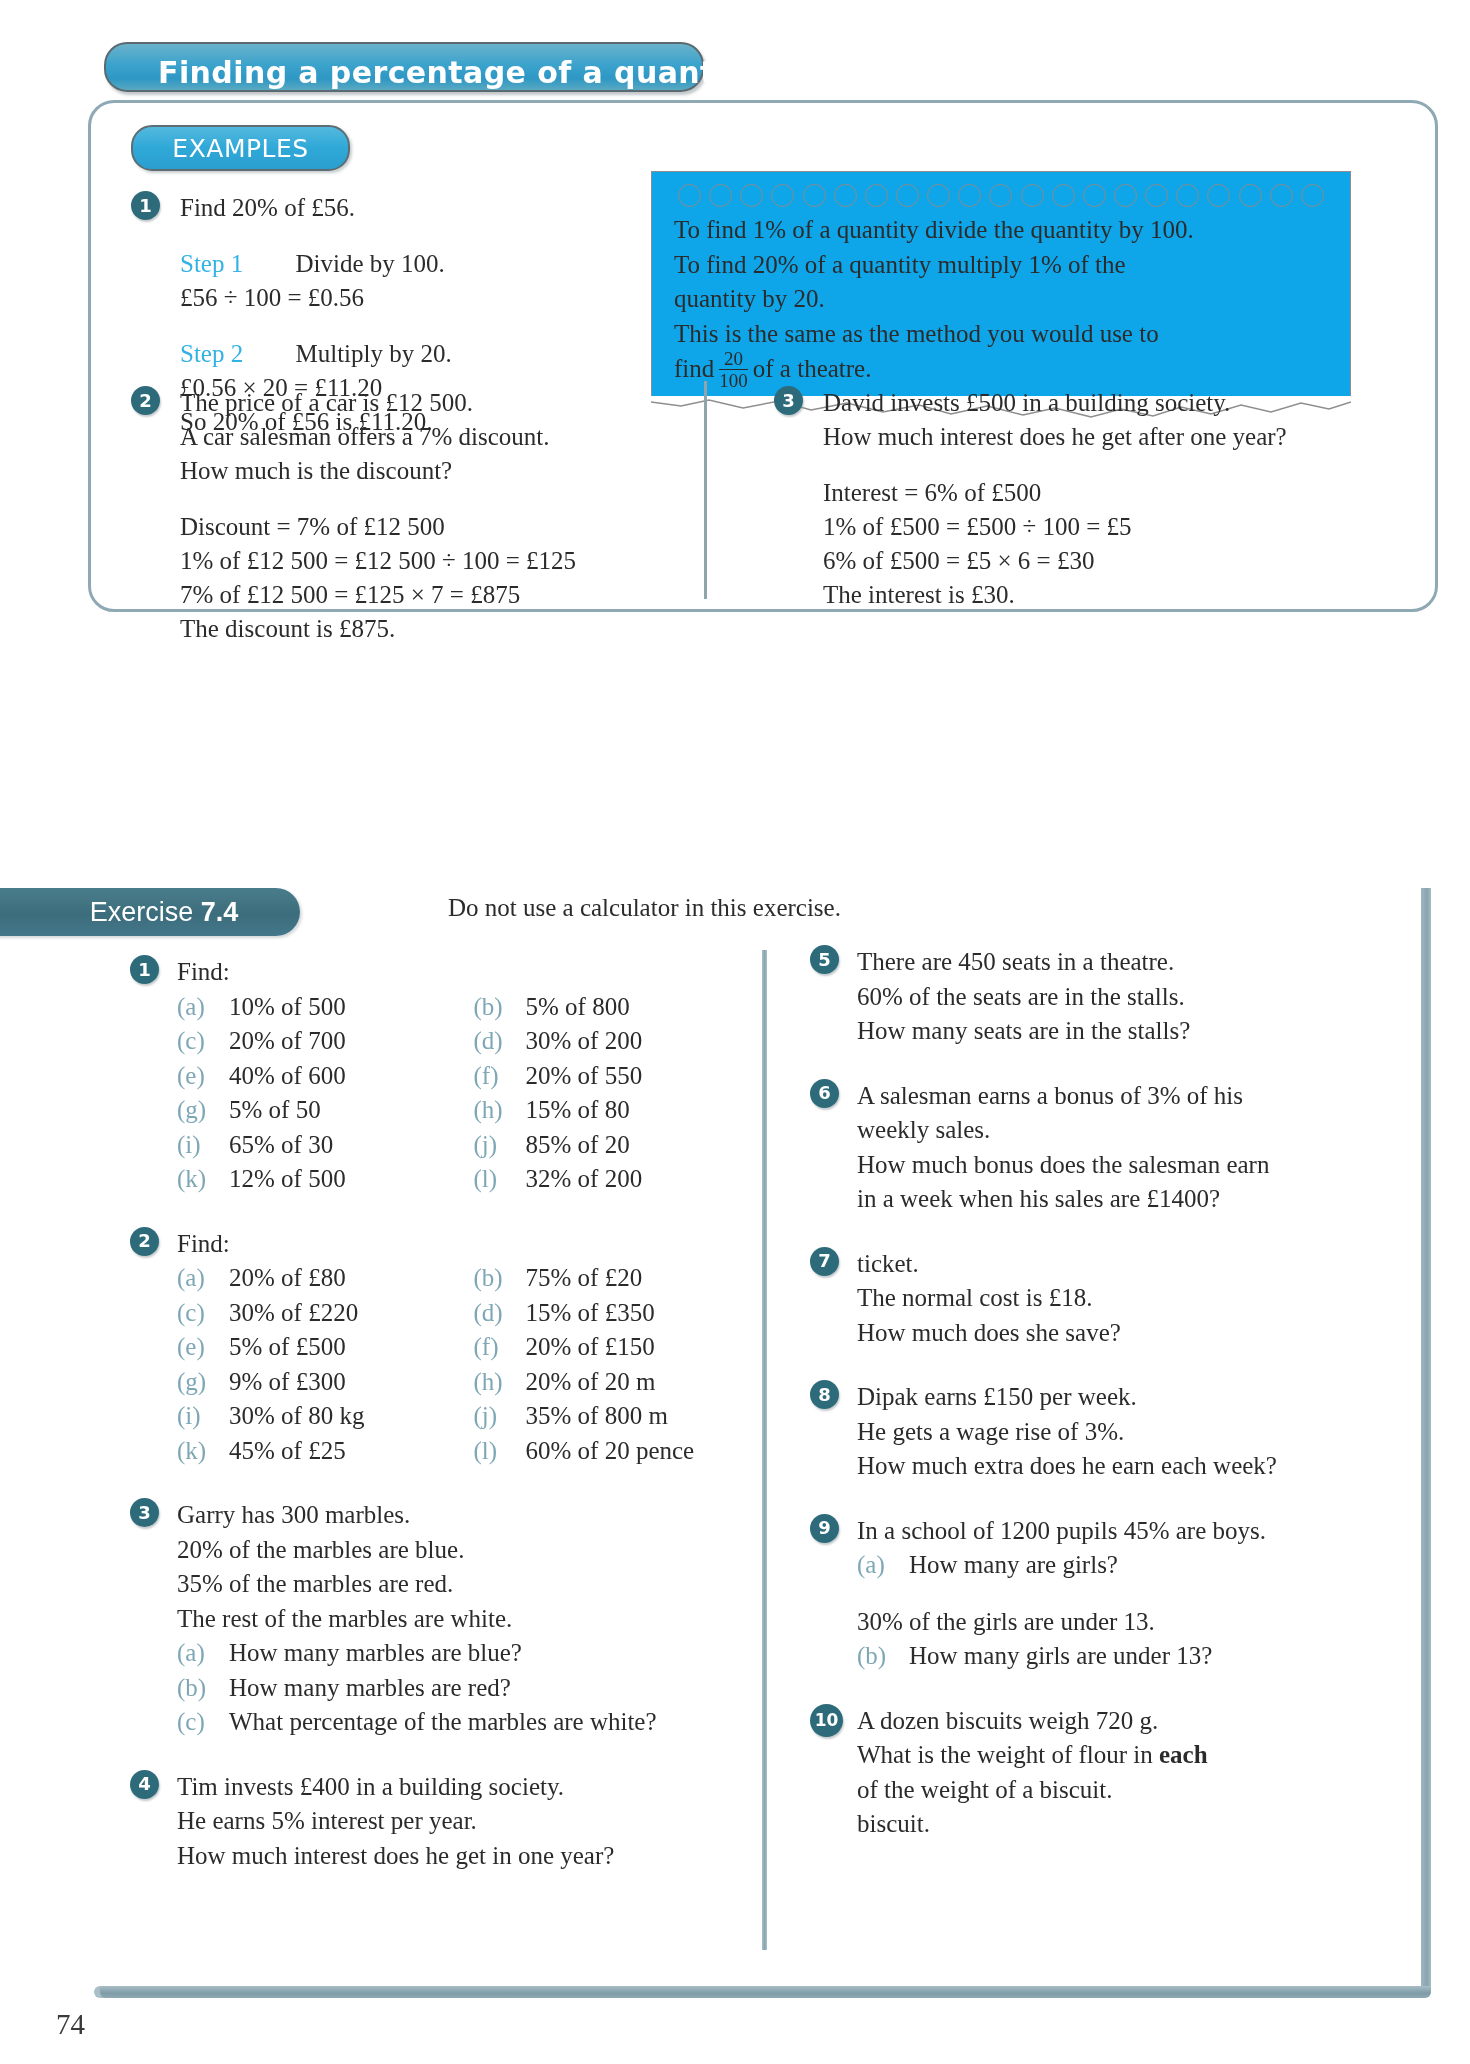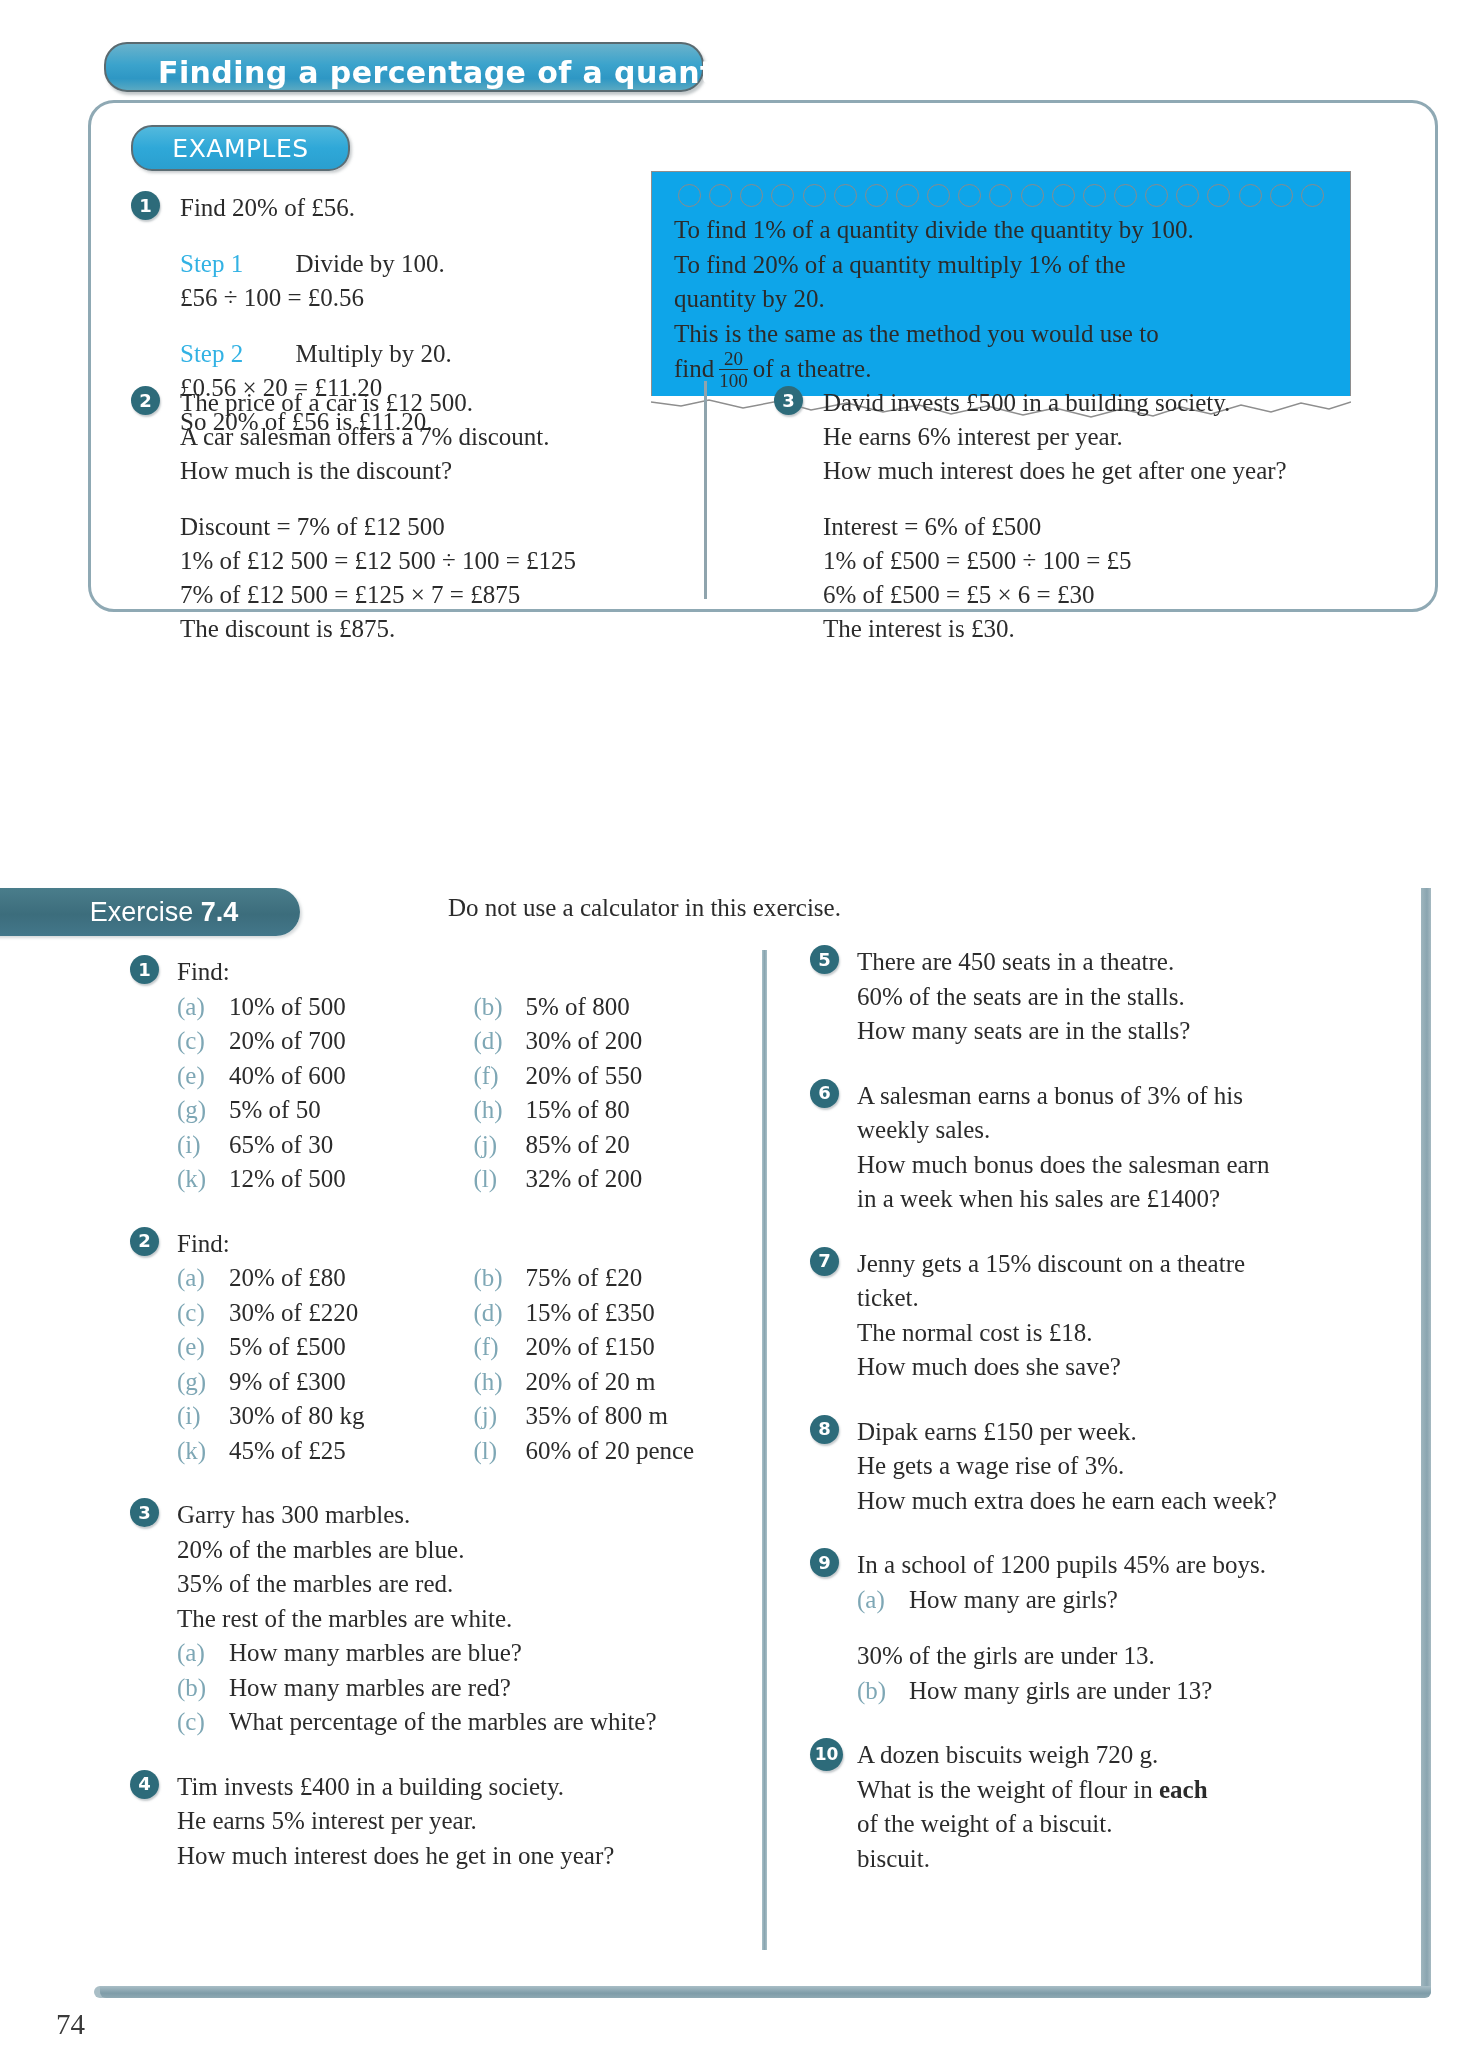--- a/index.html
+++ b/index.html
@@ -342,21 +342,20 @@
         <div>Discount = 7% of £12 500</div>
         <div>1% of £12 500 = £12 500 ÷ 100 = £125</div>
         <div>7% of £12 500 = £125 × 7 = £875</div>
         <div>The discount is £875.</div>
       </div>
     </div>
     <div class="ex-col" style="margin-left:70px">
       <span class="num-badge">3</span>
       <div class="body">
         <div>David invests £500 in a building society.</div>
-        <div>He earns 6% interest per year.</div>
         <div>How much interest does he get after one year?</div>
         <div class="blank-line"></div>
         <div>Interest = 6% of £500</div>
         <div>1% of £500 = £500 ÷ 100 = £5</div>
         <div>6% of £500 = £5 × 6 = £30</div>
         <div>The interest is £30.</div>
       </div>
     </div>
   </div>
 </div>
@@ -510,21 +509,20 @@
       <div>How much bonus does the salesman earn</div>
       <div>in a week when his sales are £1400?</div>
     </div>
   </div>
 
   <div class="q-gap"></div>
 
   <div class="q">
     <span class="num-badge">7</span>
     <div class="qbody">
-      <div>Jenny gets a 15% discount on a theatre</div>
       <div>ticket.</div>
       <div>The normal cost is £18.</div>
       <div>How much does she save?</div>
     </div>
   </div>
 
   <div class="q-gap"></div>
 
   <div class="q">
     <span class="num-badge">8</span>

